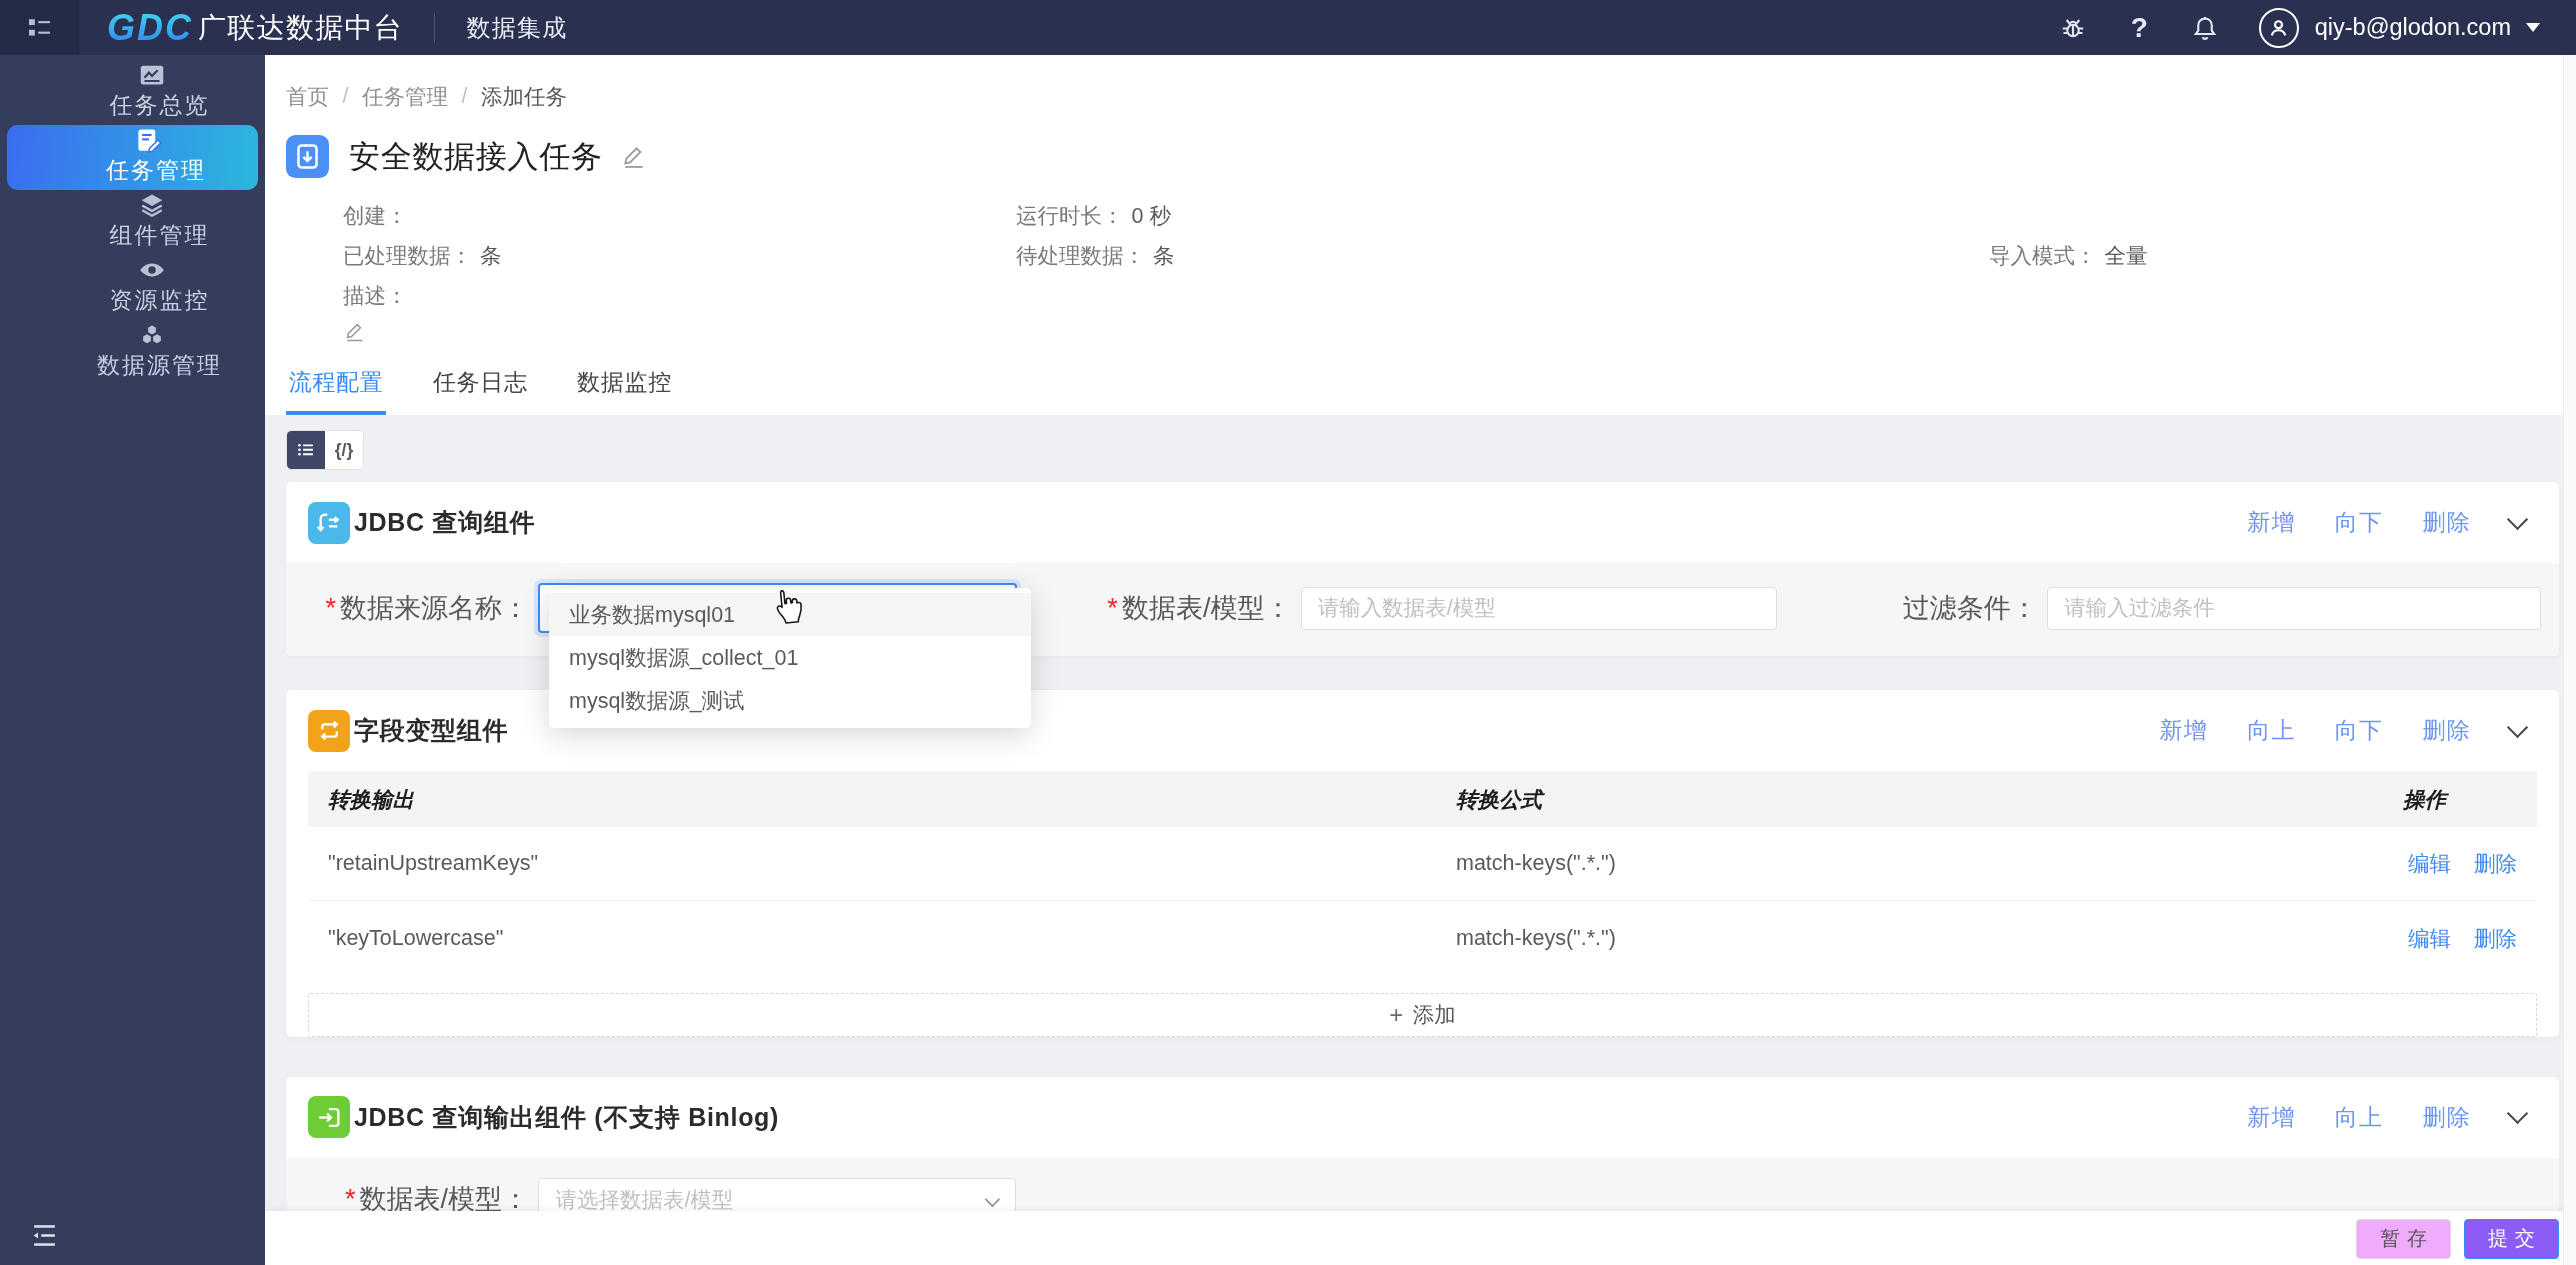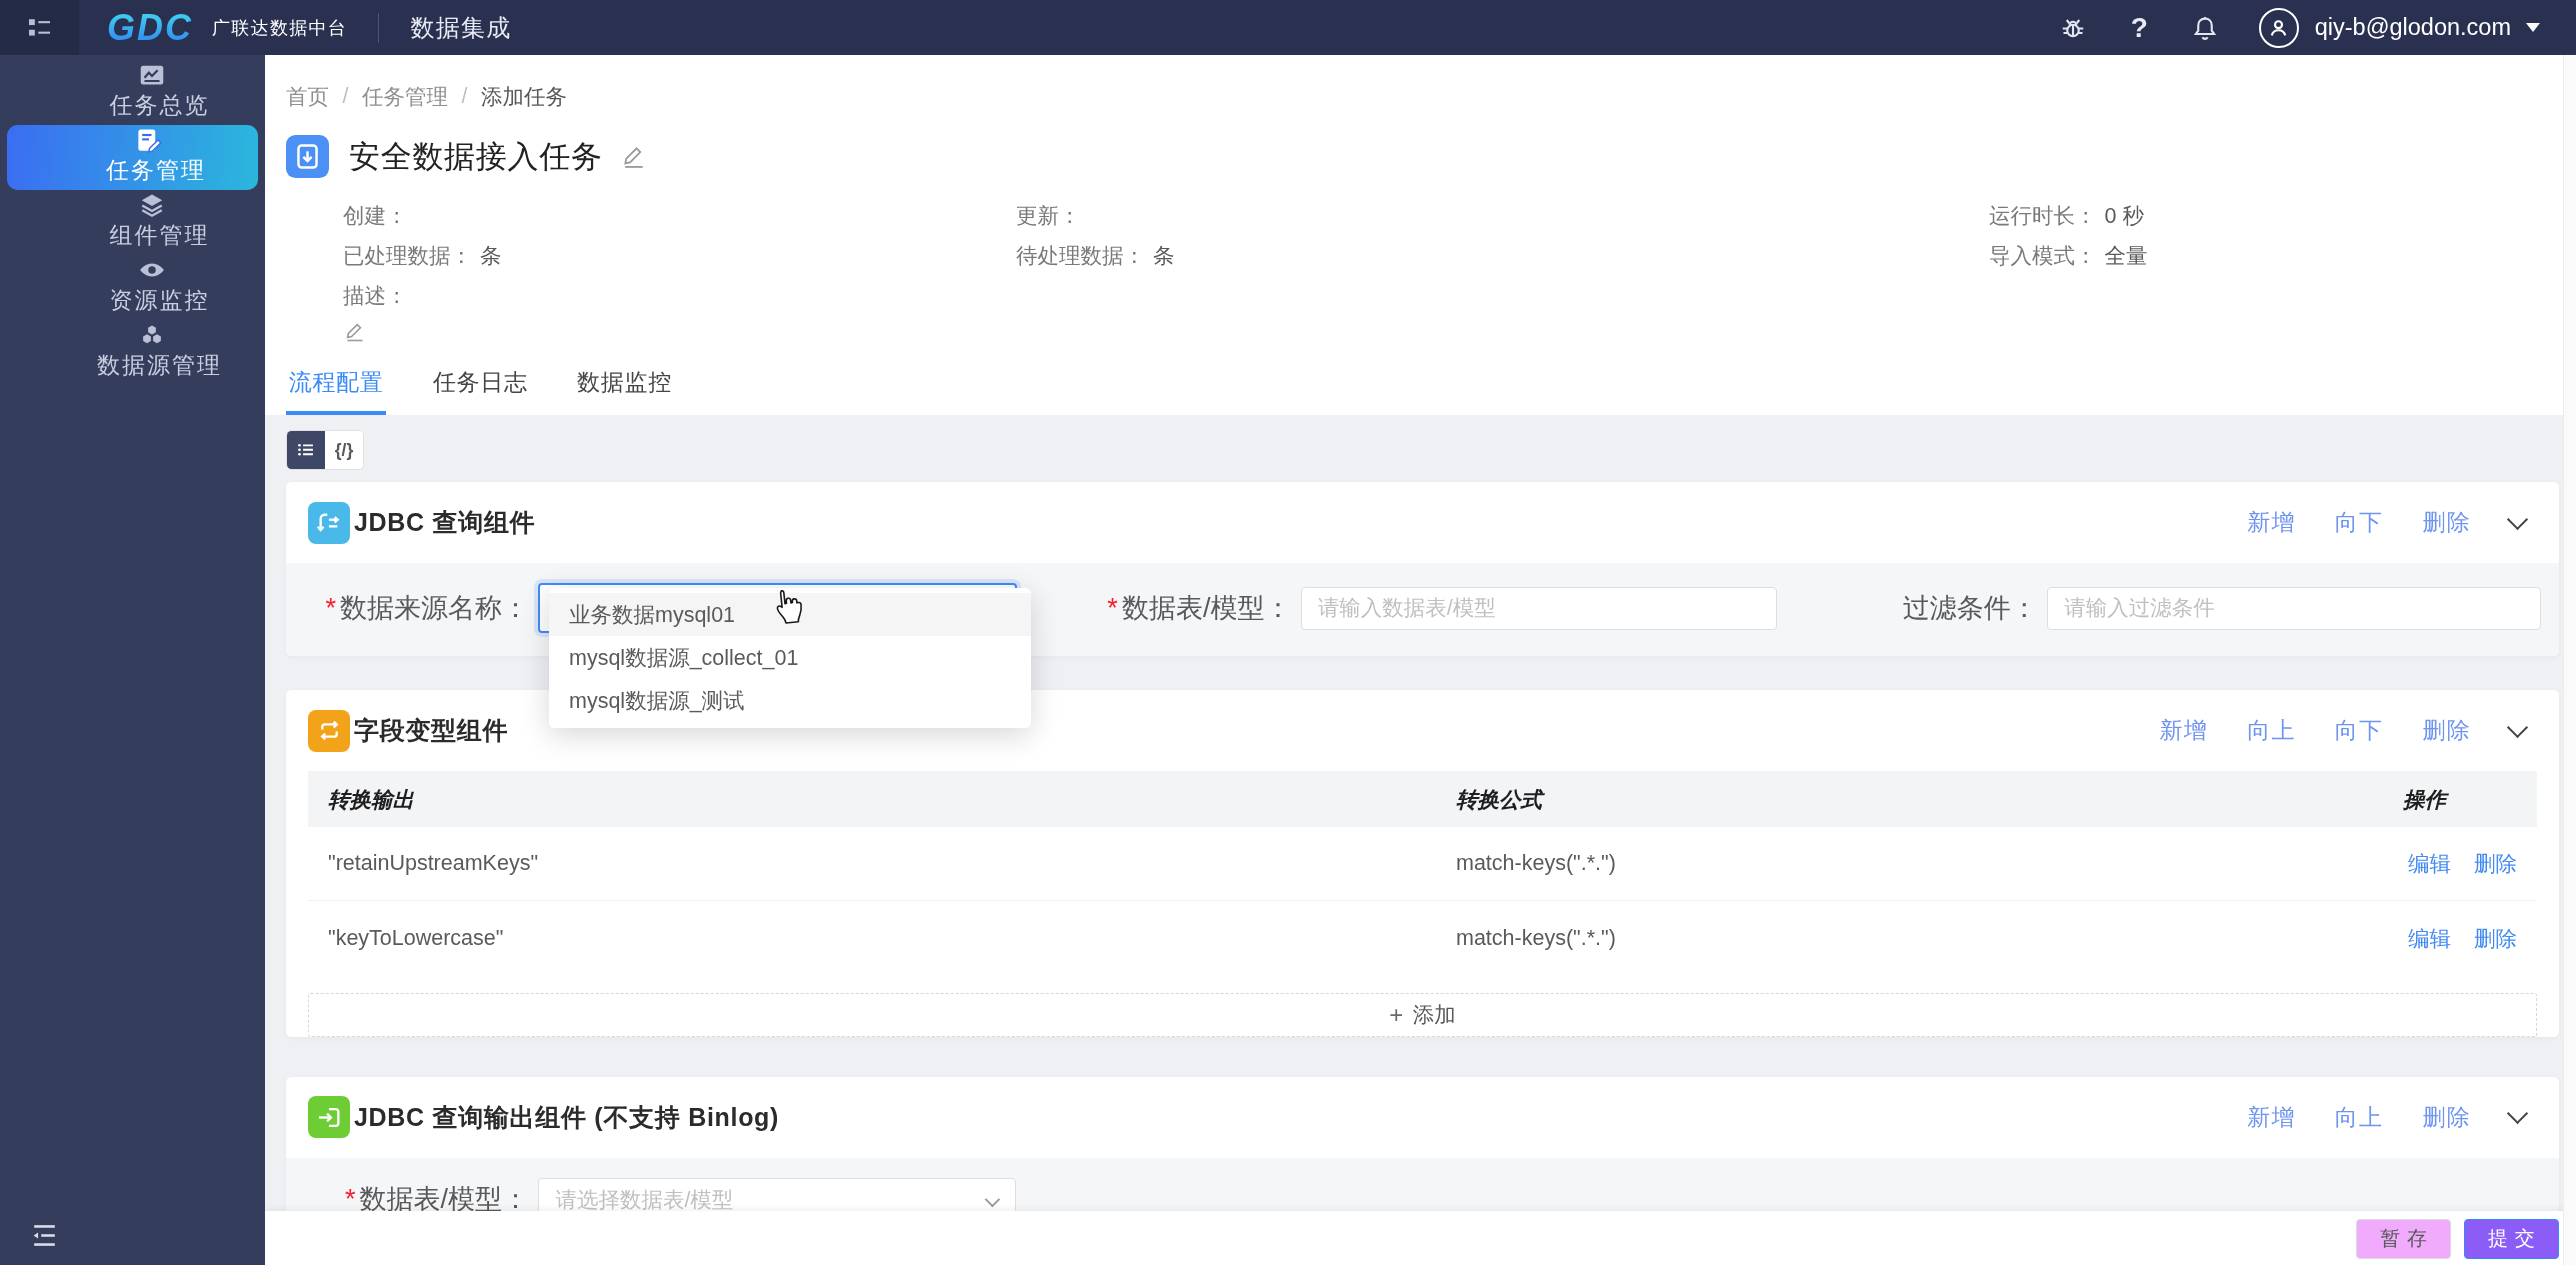--- a/index.html
+++ b/index.html
@@ -5,21 +5,21 @@
   * { margin:0; padding:0; box-sizing:border-box; }
   html,body { width:2576px; height:1266px; overflow:hidden;
     font-family:"Liberation Sans","DejaVu Sans",sans-serif; background:#eef0f4; position:relative; }
 
   
   .app-header { position:absolute; top:0; left:0; right:0; height:55px; background:#2a3150;
     display:flex; align-items:center; z-index:60; }
   .header-menu-box { width:79px; height:55px; background:#242b46; display:flex; align-items:center; justify-content:center; cursor:pointer; }
   .logo-text { font-size:36px; font-weight:bold; font-style:italic; letter-spacing:2px; margin-left:28px;
     background:linear-gradient(180deg,#43dff0 0%, #2e7cf0 100%); -webkit-background-clip:text; background-clip:text; color:transparent; }
-  .product-name { color:#ffffff; font-size:18px; margin-left:19px; letter-spacing:1.3px; }
+  .product-name { color:#ffffff; font-size:28px; margin-left:5px; letter-spacing:1.3px; }
   .header-divider { width:1.3px; height:30px; background:#4a5474; margin:0 31px; }
   .header-nav-item { color:#e9ecf4; font-size:24px; letter-spacing:1.3px; cursor:pointer; }
   .header-right { margin-left:auto; display:flex; align-items:center; padding-right:36px; }
   .h-icon { width:31px; height:31px; display:flex; align-items:center; justify-content:center; margin-left:35px; cursor:pointer; }
   .help-glyph { color:#e7eaf2; font-size:28px; font-weight:bold; }
   .avatar { width:40px; height:40px; border-radius:50%; border:2px solid #fff; display:flex; align-items:center; justify-content:center; margin-left:38px; cursor:pointer; }
   .user-email { color:#ffffff; font-size:23.5px; margin-left:16px; cursor:pointer; }
   .caret-down { width:0; height:0; border-left:7.4px solid transparent; border-right:7.4px solid transparent; border-top:9.4px solid #ffffff; margin-left:15px; cursor:pointer; }
 
   
@@ -260,21 +260,20 @@
         <svg width="28" height="28" viewBox="0 0 24 24" fill="none" stroke="#9b9b9b" stroke-width="1.6">
           <path d="M14.2 4.6l3.2 3.2L8.6 16.6l-4 .8.8-4z"></path>
           <line x1="4.5" y1="20.5" x2="19.5" y2="20.5"></line>
         </svg>
       </span>
     </div>
 
     <div class="meta">
       <div class="meta-row">
         <span class="m-col1"><span class="meta-label">创建：</span></span>
-        <span class="m-col2"><span class="meta-label">更新：</span></span>
         <span><span class="meta-label">运行时长：</span><span class="meta-val">0 秒</span></span>
       </div>
       <div class="meta-row">
         <span class="m-col1"><span class="meta-label">已处理数据：</span><span class="meta-val">条</span></span>
         <span class="m-col2"><span class="meta-label">待处理数据：</span><span class="meta-val">条</span></span>
         <span><span class="meta-label">导入模式：</span><span class="meta-val">全量</span></span>
       </div>
       <div class="meta-row">
         <span class="m-col1"><span class="meta-label">描述：</span><span class="desc-pencil">
           <svg width="24" height="24" viewBox="0 0 24 24" fill="none" stroke="#9b9b9b" stroke-width="1.6">

